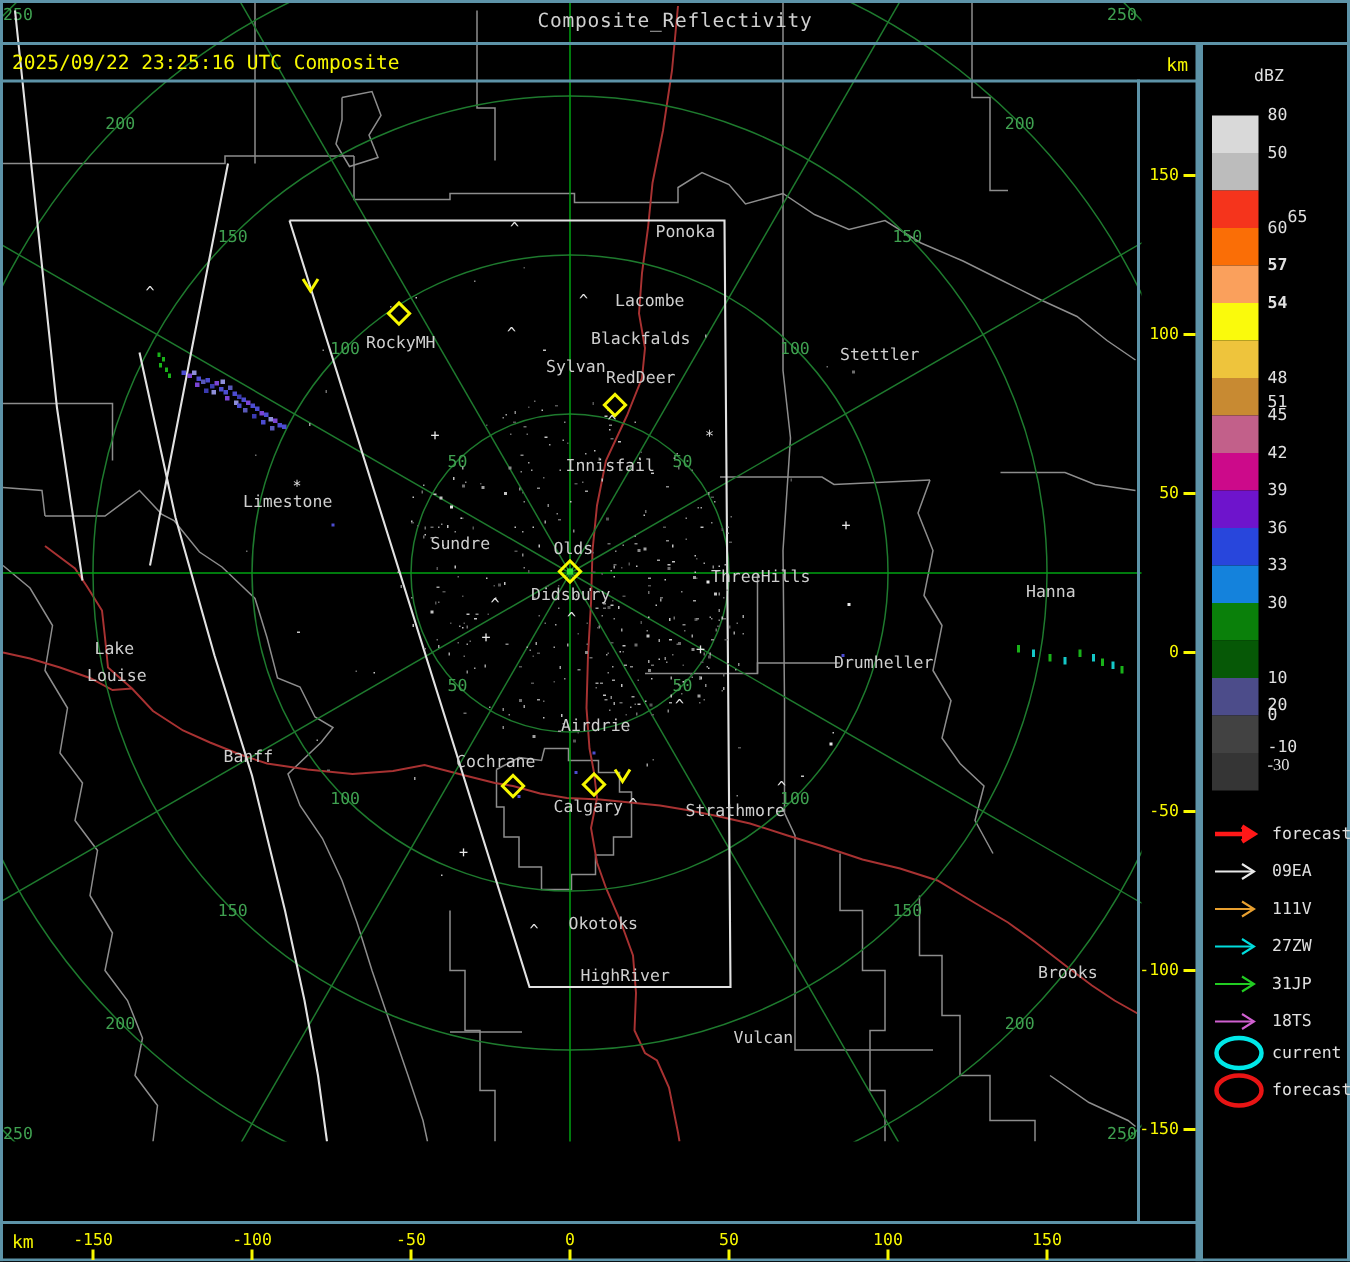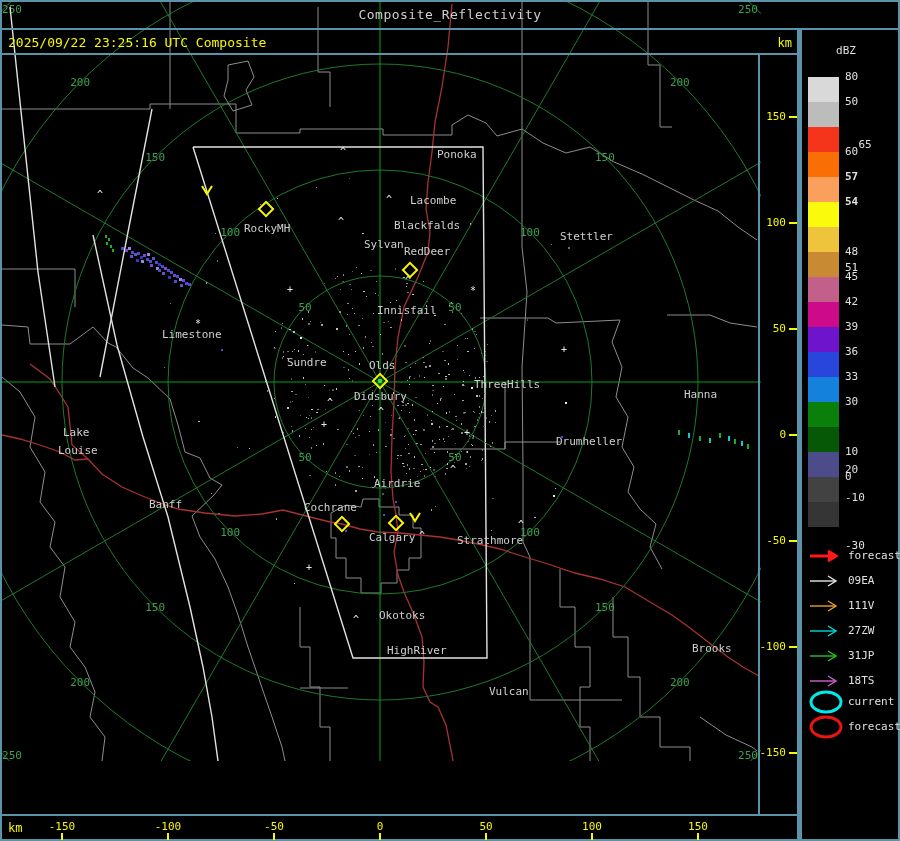--- a/index.html
+++ b/index.html
@@ -646,21 +646,21 @@
       <div class="scale-label" style="top: 271px;">45</div>
       <div class="scale-label" style="top: 296px;">42</div>
       <div class="scale-label" style="top: 321px;">39</div>
       <div class="scale-label" style="top: 346px;">36</div>
       <div class="scale-label" style="top: 371px;">33</div>
       <div class="scale-label" style="top: 396px;">30</div>
       <div class="scale-label" style="top: 422px; margin-top: 42px;">20</div>
       <div class="scale-label" style="top: 446px;">10</div>
       <div class="scale-label" style="top: 471px;">0</div>
       <div class="scale-label" style="top: 492px;">-10</div>
-      <div class="scale-label" style="top: 540px;">-30</div>
+      <div class="scale-label" style="top: 504px; font-family: Liberation Serif, serif;">-30</div>
     </div>
 
   <div id="legend">
       <div class="legend-row" style="top: 546px;">
         <svg width="36" height="16">
       <line x1="2" y1="8" x2="27" y2="8" stroke="#ff1818" stroke-width="3"></line>
       <polyline points="20,3 28,8 20,13" fill="#ff1818" stroke="#ff1818" stroke-width="3"></polyline>
     </svg>
         <span class="legend-label">forecast</span>
       </div>

